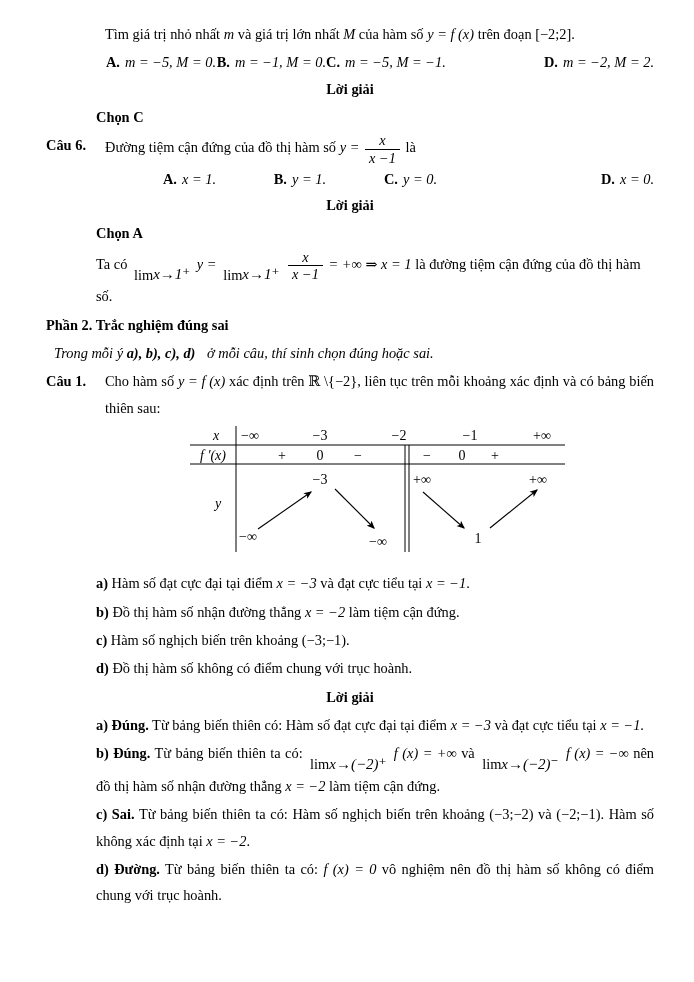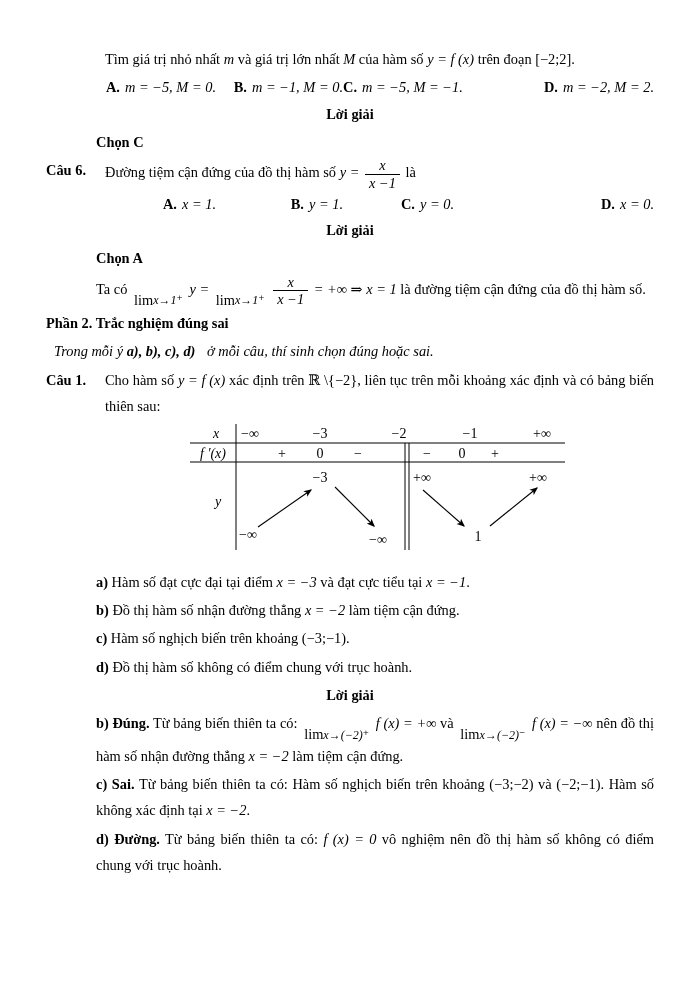--- a/index.html
+++ b/index.html
@@ -1,48 +1,48 @@
 <!DOCTYPE html>
 <html><head>
 <meta charset="utf-8">
 <style>
   html,body{margin:0;padding:0;background:#ffffff;}
   body{width:694px;height:982px;overflow:hidden;}
   .page{
     box-sizing:border-box;width:694px;height:982px;
-    padding:46px 40px 0 46px;
+    padding:21px 40px 0 46px;
     font-family:"Liberation Serif","DejaVu Serif",serif;
     font-size:14.4px;color:#000;line-height:1.83;
   }
   p{margin:0 0 2px 0;}
   .indent{margin-left:50px;}
   .qindent{margin-left:59px;}
   .qrow{display:flex;}
   .qlabel{flex:none;width:59px;font-weight:bold;}
   .qbody{flex:1;}
   .heading-center{text-align:center;font-weight:bold;}
   .part-heading{font-weight:bold;}
   .opts{display:flex;margin-left:51px;text-align:right;}
   .opt{white-space:nowrap;}
   .o1{width:119px;}
-  .o2{width:110px;margin-left:17px;}
+  .o2{width:110px;}
   .o3{width:111px;}
   .o4{flex:1;}
   .opt b{margin-right:5px;}
   .m{font-style:italic;}
   .b{font-weight:bold;}
   .i{font-style:italic;margin-left:8px;}
   .bi{font-weight:bold;font-style:italic;}
   .just{text-align:justify;}
   .frac{display:inline-block;vertical-align:middle;text-align:center;line-height:1.12;padding:0 2px;}
   .frac .num{display:block;border-bottom:1px solid #000;padding:0 4px;font-style:italic;}
   .frac .den{display:block;padding:0 4px;font-style:italic;}
   .lim{display:inline-flex;flex-direction:row;align-items:center;vertical-align:-11px;line-height:1.05;margin:0 3px;}
   .lim .lim-t{font-style:normal;}
-  .lim .lim-s{font-size:12px;font-style:italic;}
+  .lim .lim-s{font-size:15px;font-style:italic;}
   .table-wrap{margin:5px 0 10px 144px;}
   svg text{font-family:"Liberation Serif","DejaVu Serif",serif;font-size:14px;fill:#000;}
   svg text.it{font-style:italic;}
   svg line{stroke:#000;stroke-width:1;}
   svg line.arrow{stroke-width:1.1;}
 </style>
 </head>
 <body>
 
 <div class="page">
@@ -134,20 +134,21 @@
     </svg>
   </div>
 
   <p class="indent"><span class="b">a)</span><span> Hàm số đạt cực đại tại điểm </span><span class="m">x = −3</span><span> và đạt cực tiểu tại </span><span class="m">x = −1</span><span>.</span></p>
   <p class="indent"><span class="b">b)</span><span> Đồ thị hàm số nhận đường thẳng </span><span class="m">x = −2</span><span> làm tiệm cận đứng.</span></p>
   <p class="indent"><span class="b">c)</span><span> Hàm số nghịch biến trên khoảng </span><span>(−3;−1)</span><span>.</span></p>
   <p class="indent"><span class="b">d)</span><span> Đồ thị hàm số không có điểm chung với trục hoành.</span></p>
 
   <p class="heading-center">Lời giải</p>
 
+  <p class="indent just"><span class="b">a) Đúng.</span><span> Từ bảng biến thiên có: Hàm số đạt cực đại tại điểm </span><span class="m">x = −3</span><span> và đạt cực tiểu tại </span><span class="m">x = −1</span><span>.</span></p>
   <p class="indent just"><span class="b">b) Đúng.</span><span> Từ bảng biến thiên ta có: </span><span class="lim">
         <span class="lim-t">lim</span>
         <span class="lim-s">x→(−2)⁺</span>
       </span><span class="m"> f (x) = +∞</span><span> và </span><span class="lim">
         <span class="lim-t">lim</span>
         <span class="lim-s">x→(−2)⁻</span>
       </span><span class="m"> f (x) = −∞</span><span> nên đồ thị hàm số nhận đường thẳng </span><span class="m">x = −2</span><span> làm tiệm cận đứng.</span></p>
   <p class="indent just"><span class="b">c) Sai.</span><span> Từ bảng biến thiên ta có: Hàm số nghịch biến trên khoảng </span><span>(−3;−2)</span><span> và </span><span>(−2;−1)</span><span>. Hàm số không xác định tại </span><span class="m">x = −2</span><span>.</span></p>
   <p class="indent just"><span class="b">d) Đường.</span><span> Từ bảng biến thiên ta có: </span><span class="m">f (x) = 0</span><span> vô nghiệm nên đồ thị hàm số không có điểm chung với trục hoành.</span></p>
 

